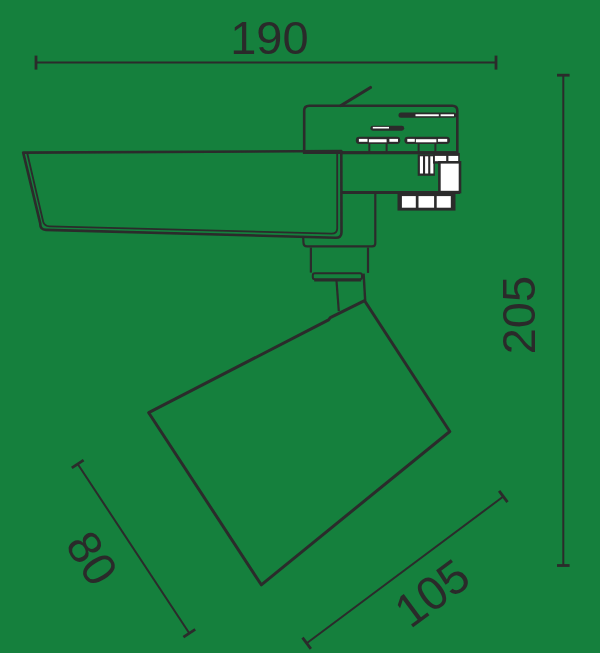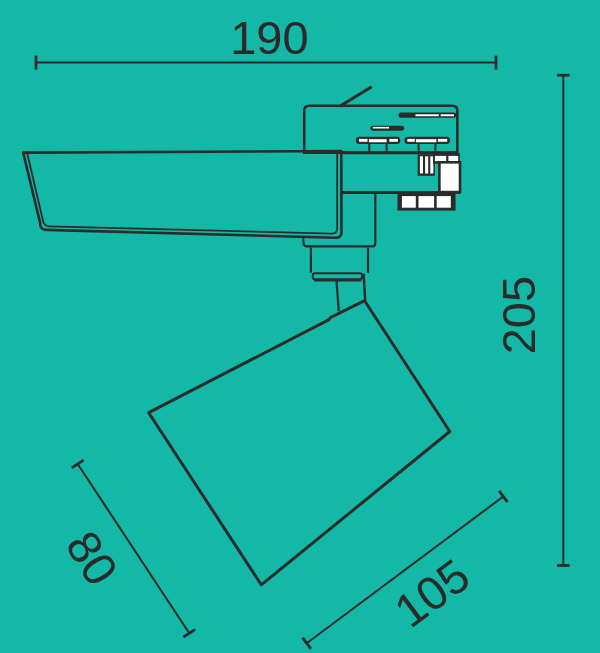--- a/index.html
+++ b/index.html
@@ -1,16 +1,16 @@
 <!DOCTYPE html>
 <html><head>
 <meta charset="utf-8">
 <style>
 html,body{margin:0;padding:0;background:#fff;}
-#page{width:600px;height:653px;position:relative;background:#14b8a6;overflow:hidden;}
+#page{width:600px;height:653px;position:relative;background:#15803d;overflow:hidden;}
 text{font-family:"Liberation Sans",sans-serif;fill:#2a2a2a;}
 </style>
 </head>
 <body>
 <div id="page">
 <svg width="600" height="653" viewBox="0 0 600 653" xmlns="http://www.w3.org/2000/svg">
 <g stroke="#2b2b2b" fill="none" stroke-linecap="butt">
 
   <line x1="36" y1="62.5" x2="496" y2="62.5" stroke-width="2"></line>
   <line x1="36" y1="55.6" x2="36" y2="69.6" stroke-width="2.8"></line>

